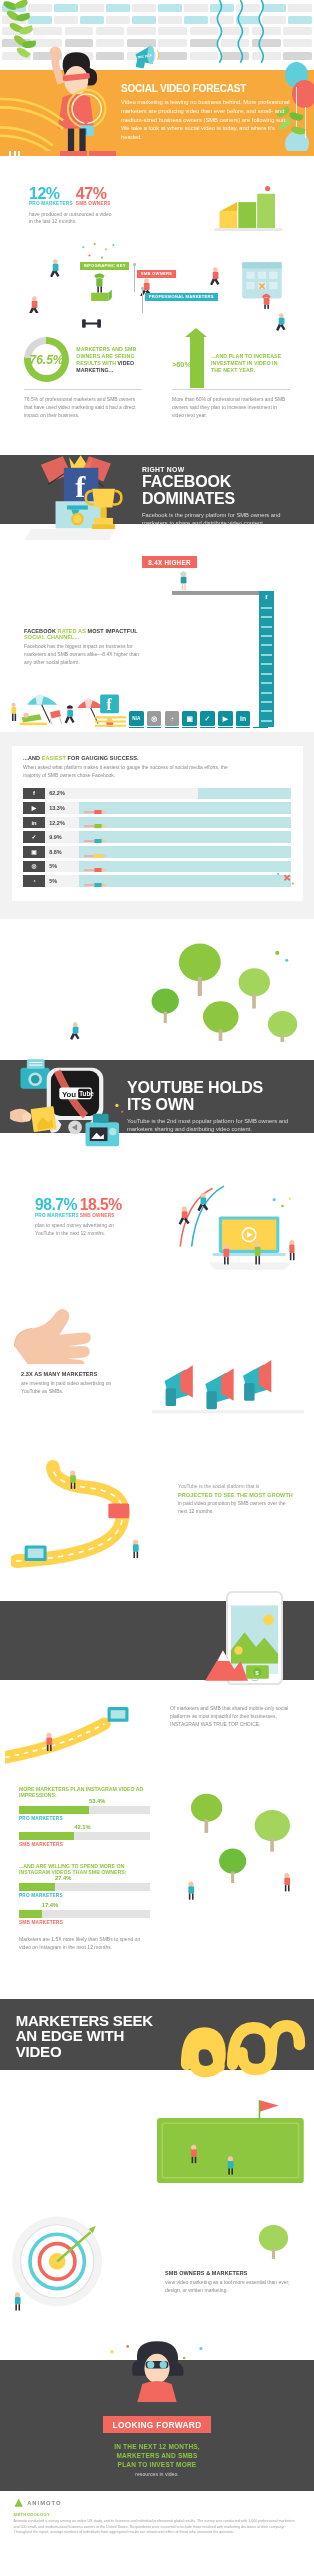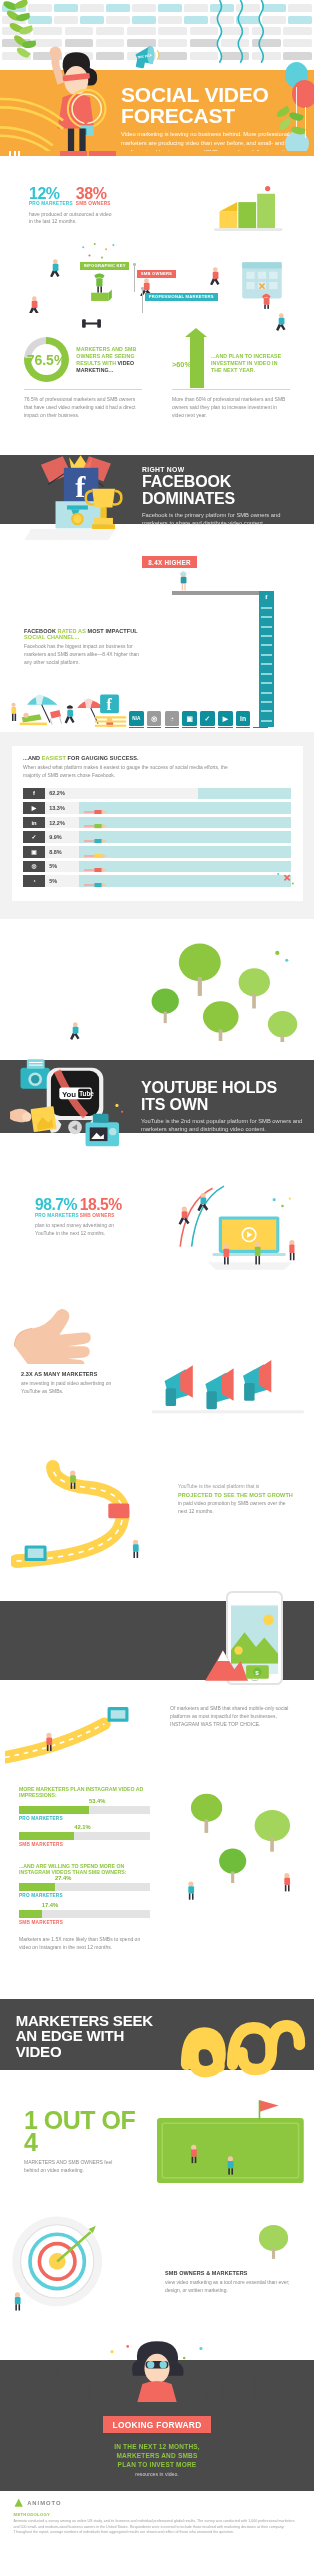--- a/index.html
+++ b/index.html
@@ -26,21 +26,21 @@
   .hero { position: relative; height: 151px; background: #f7a93b; overflow: hidden; }
   .kbrow { position:absolute; left:0; right:0; height:7.9px; display:flex; gap:2.6px; padding:0 2.1px; }
   .kbrow i { flex:1; height:7.9px; border-radius:1.6px; display:block; }
   .sky { position:absolute; top:0; left:0; right:0; height:70px; background:#ffffff; }
   .leaf-cluster { position:absolute; }
   .leaf { position:absolute; width:13.6px; height:6.8px; background:#8dc63f; border-radius:50% 0 50% 50%; }
   .balloon { position:absolute; border-radius:50%; }
   .bstring { position:absolute; width:0.5px; background:#ffffff; opacity:.85; }
   .hero-text { position:absolute; left:121px; top:84px; width:173px; }
   .hero-title {
-    font-size: 21px; font-weight: bold; color:#ffffff; letter-spacing:-0.2px;
+    font-size: 10px; font-weight: bold; color:#ffffff; letter-spacing:-0.2px;
     text-transform: uppercase; line-height: 1;
   }
   .hero-sub { font-size:5.8px; color:#fff; line-height:1.5; margin-top:4.2px; opacity:.97; }
   .girl { position:absolute; left:31px; top:45px; width:73px; height:105px; }
 
   .megaphone { position:absolute; left:132px; top:41px; }
 
   
   .sec { position:relative; background:#fff; }
   .big-pct-row { display:flex; align-items:flex-start; gap:3.1px; }
@@ -52,21 +52,21 @@
   .key-flag { position:absolute; font-size:4.2px; font-weight:bold; color:#fff;
     letter-spacing:0.2px; text-transform:uppercase; padding:1.6px 3.7px 1.6px 3.7px; }
   .pole { position:absolute; width:0.8px; background:#bbb; }
   .pole:after{content:"";position:absolute;top:-2.1px;left:-1px;width:2.6px;height:2.6px;border-radius:50%;background:#bbb;}
 
   
   .donut { width:45px; height:45px; border-radius:50%; position:relative;
     background: conic-gradient(#8dc63f 0 76.5%, #d8d8d8 76.5% 100%); }
   .donut:after { content:""; position:absolute; inset:6.8px; border-radius:50%; background:#fff; }
   .donut span { position:absolute; inset:0; display:flex; align-items:center; justify-content:center;
-    font-size:14px; font-weight:bold; color:#8dc63f; z-index:2; }
+    font-size:12px; font-weight:bold; color:#8dc63f; z-index:2;font-style:italic; }
   .stat-cap { font-size:5.2px; font-weight:bold; color:#8dc63f; line-height:1.35;
     text-transform:uppercase; letter-spacing:0.1px;}
   .stat-cap .dk { color:#3b3b3b; }
   .rule { height:0.5px; background:#d5d5d5; }
 
   .arrow-up { position:relative; width:13.6px; }
   .arrow-up .shaft { width:13.6px; background:#8dc63f; }
   .arrow-up .head { position:absolute; top:-8.4px; left:-4.7px; width:0;height:0;
     border-left:11.5px solid transparent; border-right:11.5px solid transparent; border-bottom:9px solid #8dc63f; }
 
@@ -290,21 +290,21 @@
 
   <section class="sec" style="padding:27px 0 0 0;height:157px;position:relative">
 
     <div style="position:absolute;left:29px;top:30px;width:110px">
       <div class="big-pct-row">
         <div>
           <div class="pct-big teal">12%</div>
           <div class="pct-lbl teal">PRO MARKETERS</div>
         </div>
         <div>
-          <div class="pct-big coral">38%</div>
+          <div class="pct-big coral">47%</div>
           <div class="pct-lbl coral">SMB OWNERS</div>
         </div>
       </div>
       <div class="body-sm" style="margin-top:4.2px;max-width:84px">have produced or outsourced a video in the last 12 months.</div>
     </div>
 
     <svg width="89" height="63" style="position:absolute;right:15.7px;top:23px" viewBox="0 0 170 120">
       <rect x="56" y="44" width="34" height="50" fill="#8dc63f"></rect>
       <rect x="92" y="28" width="34" height="66" fill="#a3d45c"></rect>
       <rect x="20" y="62" width="34" height="32" fill="#ffd34e"></rect>
@@ -753,21 +753,21 @@
         <rect x="146" y="132" width="64" height="46" rx="5" fill="#5ccfdb"></rect>
         <rect x="160" y="116" width="30" height="17" rx="3" fill="#2a9aa6"></rect>
         <rect x="154" y="142" width="34" height="26" fill="#2e2e38"></rect>
         <path d="M157,164 l10,-12 l8,8 l6,-5 l0,9 Z" fill="#fff"></path>
         <circle cx="198" cy="150" r="7" fill="#b6e3e8"></circle>
         <circle cx="206" cy="100" r="3" fill="#ffd34e"></circle>
           <circle cx="216" cy="112" r="2" fill="#f2685f"></circle>
       </svg>
     </div>
 
-    <div style="position:absolute;left:141px;top:30px;width:162px">
+    <div style="position:absolute;left:127px;top:30px;width:162px">
       <div class="hdr-title">YOUTUBE HOLDS ITS OWN</div>
       <div class="hdr-sub">YouTube is the 2nd most popular platform for SMB owners and marketers sharing and distributing video content.</div>
     </div>
   </div>
 
   <section class="sec" style="position:relative;height:131px">
     <div style="position:absolute;left:35px;top:35px;width:105px">
       <div class="big-pct-row" style="gap:1px">
         <div>
           <div class="pct-big teal" style="font-size:15.7px">98.7%</div>
@@ -982,24 +982,20 @@
     </div>
 
     <svg width="136" height="94" style="position:absolute;right:4.2px;top:3.1px" viewBox="0 0 260 180">
       <path d="M24,150 q0,-60 34,-60 q30,0 30,40 q0,34 -28,34 q-24,0 -24,-30 q0,-24 22,-24 q28,0 28,44" stroke="#ffd34e" stroke-width="22" fill="none" stroke-linecap="round"></path>
       <path d="M112,150 q0,-70 40,-70 q34,0 34,44 q0,36 -30,36 q-26,0 -26,-32" stroke="#ffd34e" stroke-width="22" fill="none" stroke-linecap="round"></path>
       <path d="M186,126 q0,-50 30,-50 q24,0 24,36" stroke="#ffd34e" stroke-width="22" fill="none" stroke-linecap="round"></path>
     </svg>
   </div>
 
   <section class="sec" style="position:relative;height:126px">
-    <div style="position:absolute;left:24px;top:27px;width:120px">
-      <div class="one4">1 OUT OF 4</div>
-      <div class="body-sm" style="margin-top:5.2px;max-width:99px">MARKETERS AND SMB OWNERS feel behind on video marketing.</div>
-    </div>
 
     <svg width="152" height="105" style="position:absolute;right:5.2px;top:14.7px" viewBox="0 0 290 200">
       <rect x="0" y="40" width="280" height="124" rx="6" fill="#8dc63f"></rect>
       <rect x="10" y="50" width="260" height="104" rx="4" fill="none" stroke="#a3d45c" stroke-width="3"></rect>
       <path d="M196,40 l0,-34 l36,10 l-36,12 Z" fill="#f2685f"></path>
       <rect x="194" y="6" width="3" height="36" fill="#6fbd3a"></rect>
       <circle cx="70" cy="96" r="5" fill="#f6c6a8"></circle>
       <rect x="65" y="100" width="11" height="14" rx="2" fill="#f2685f"></rect>
       <rect x="66" y="114" width="3" height="12" fill="#2e2e38"></rect>
         <rect x="72" y="114" width="3" height="12" fill="#2e2e38"></rect>

